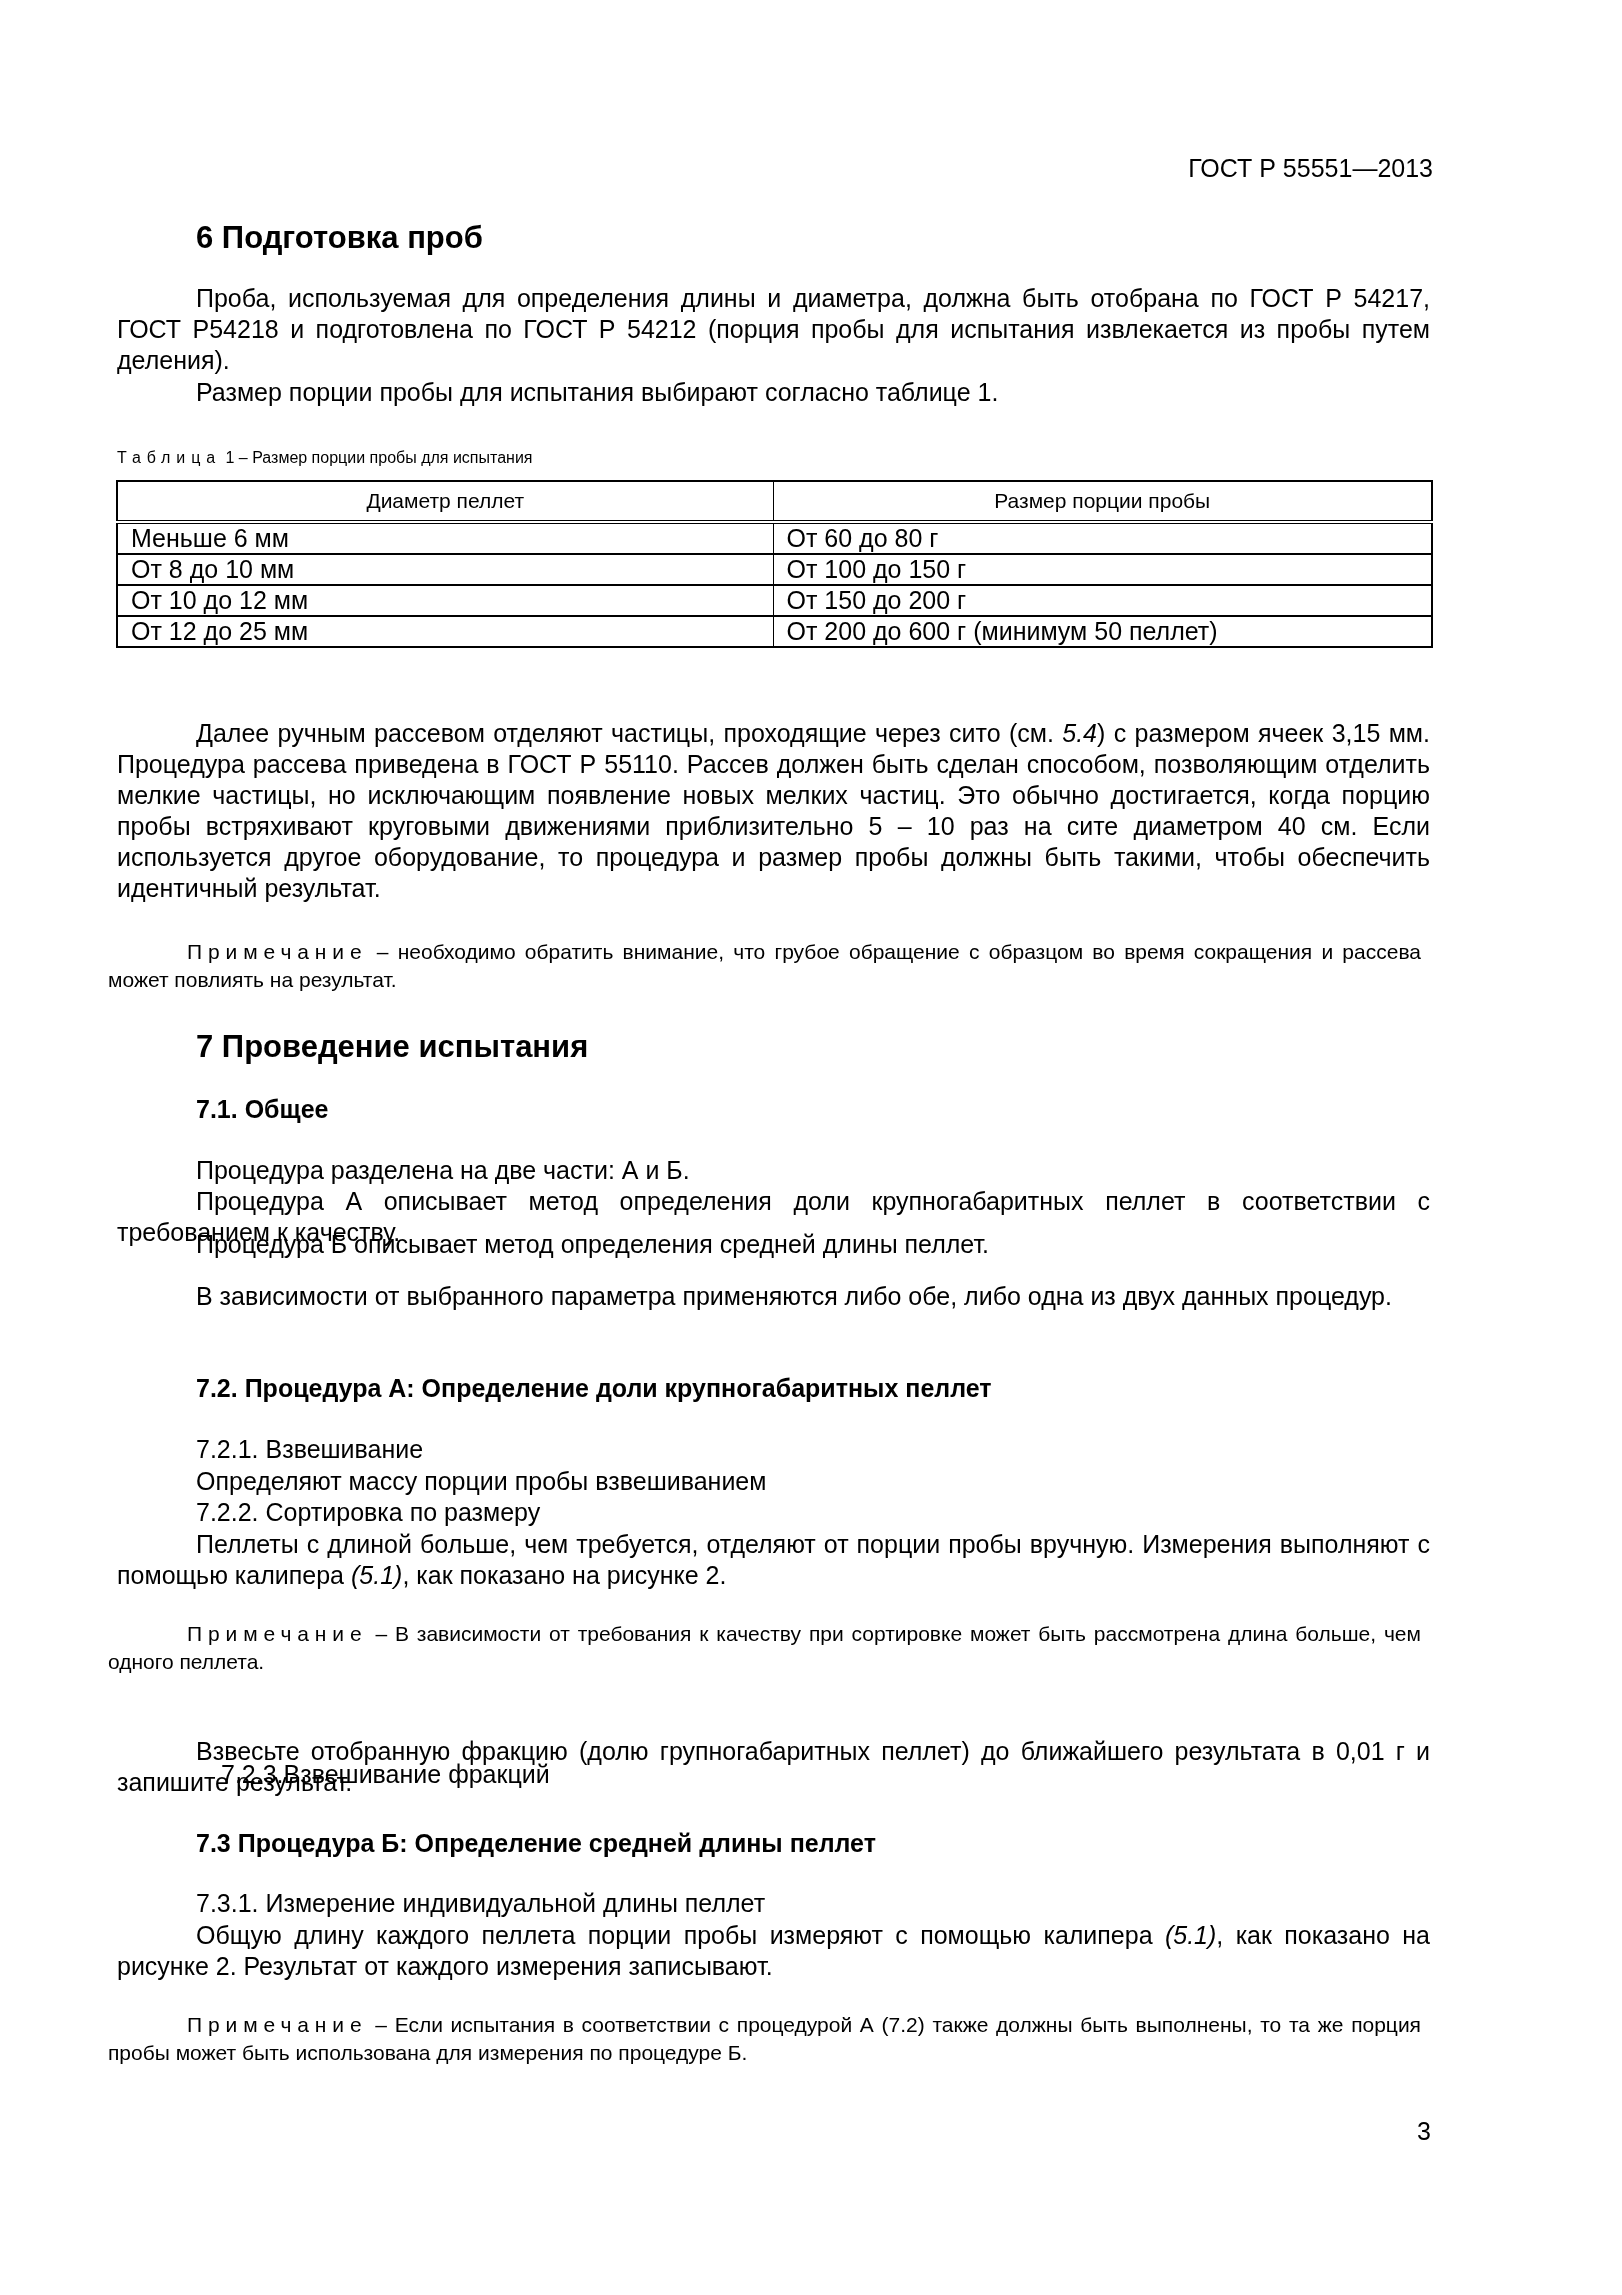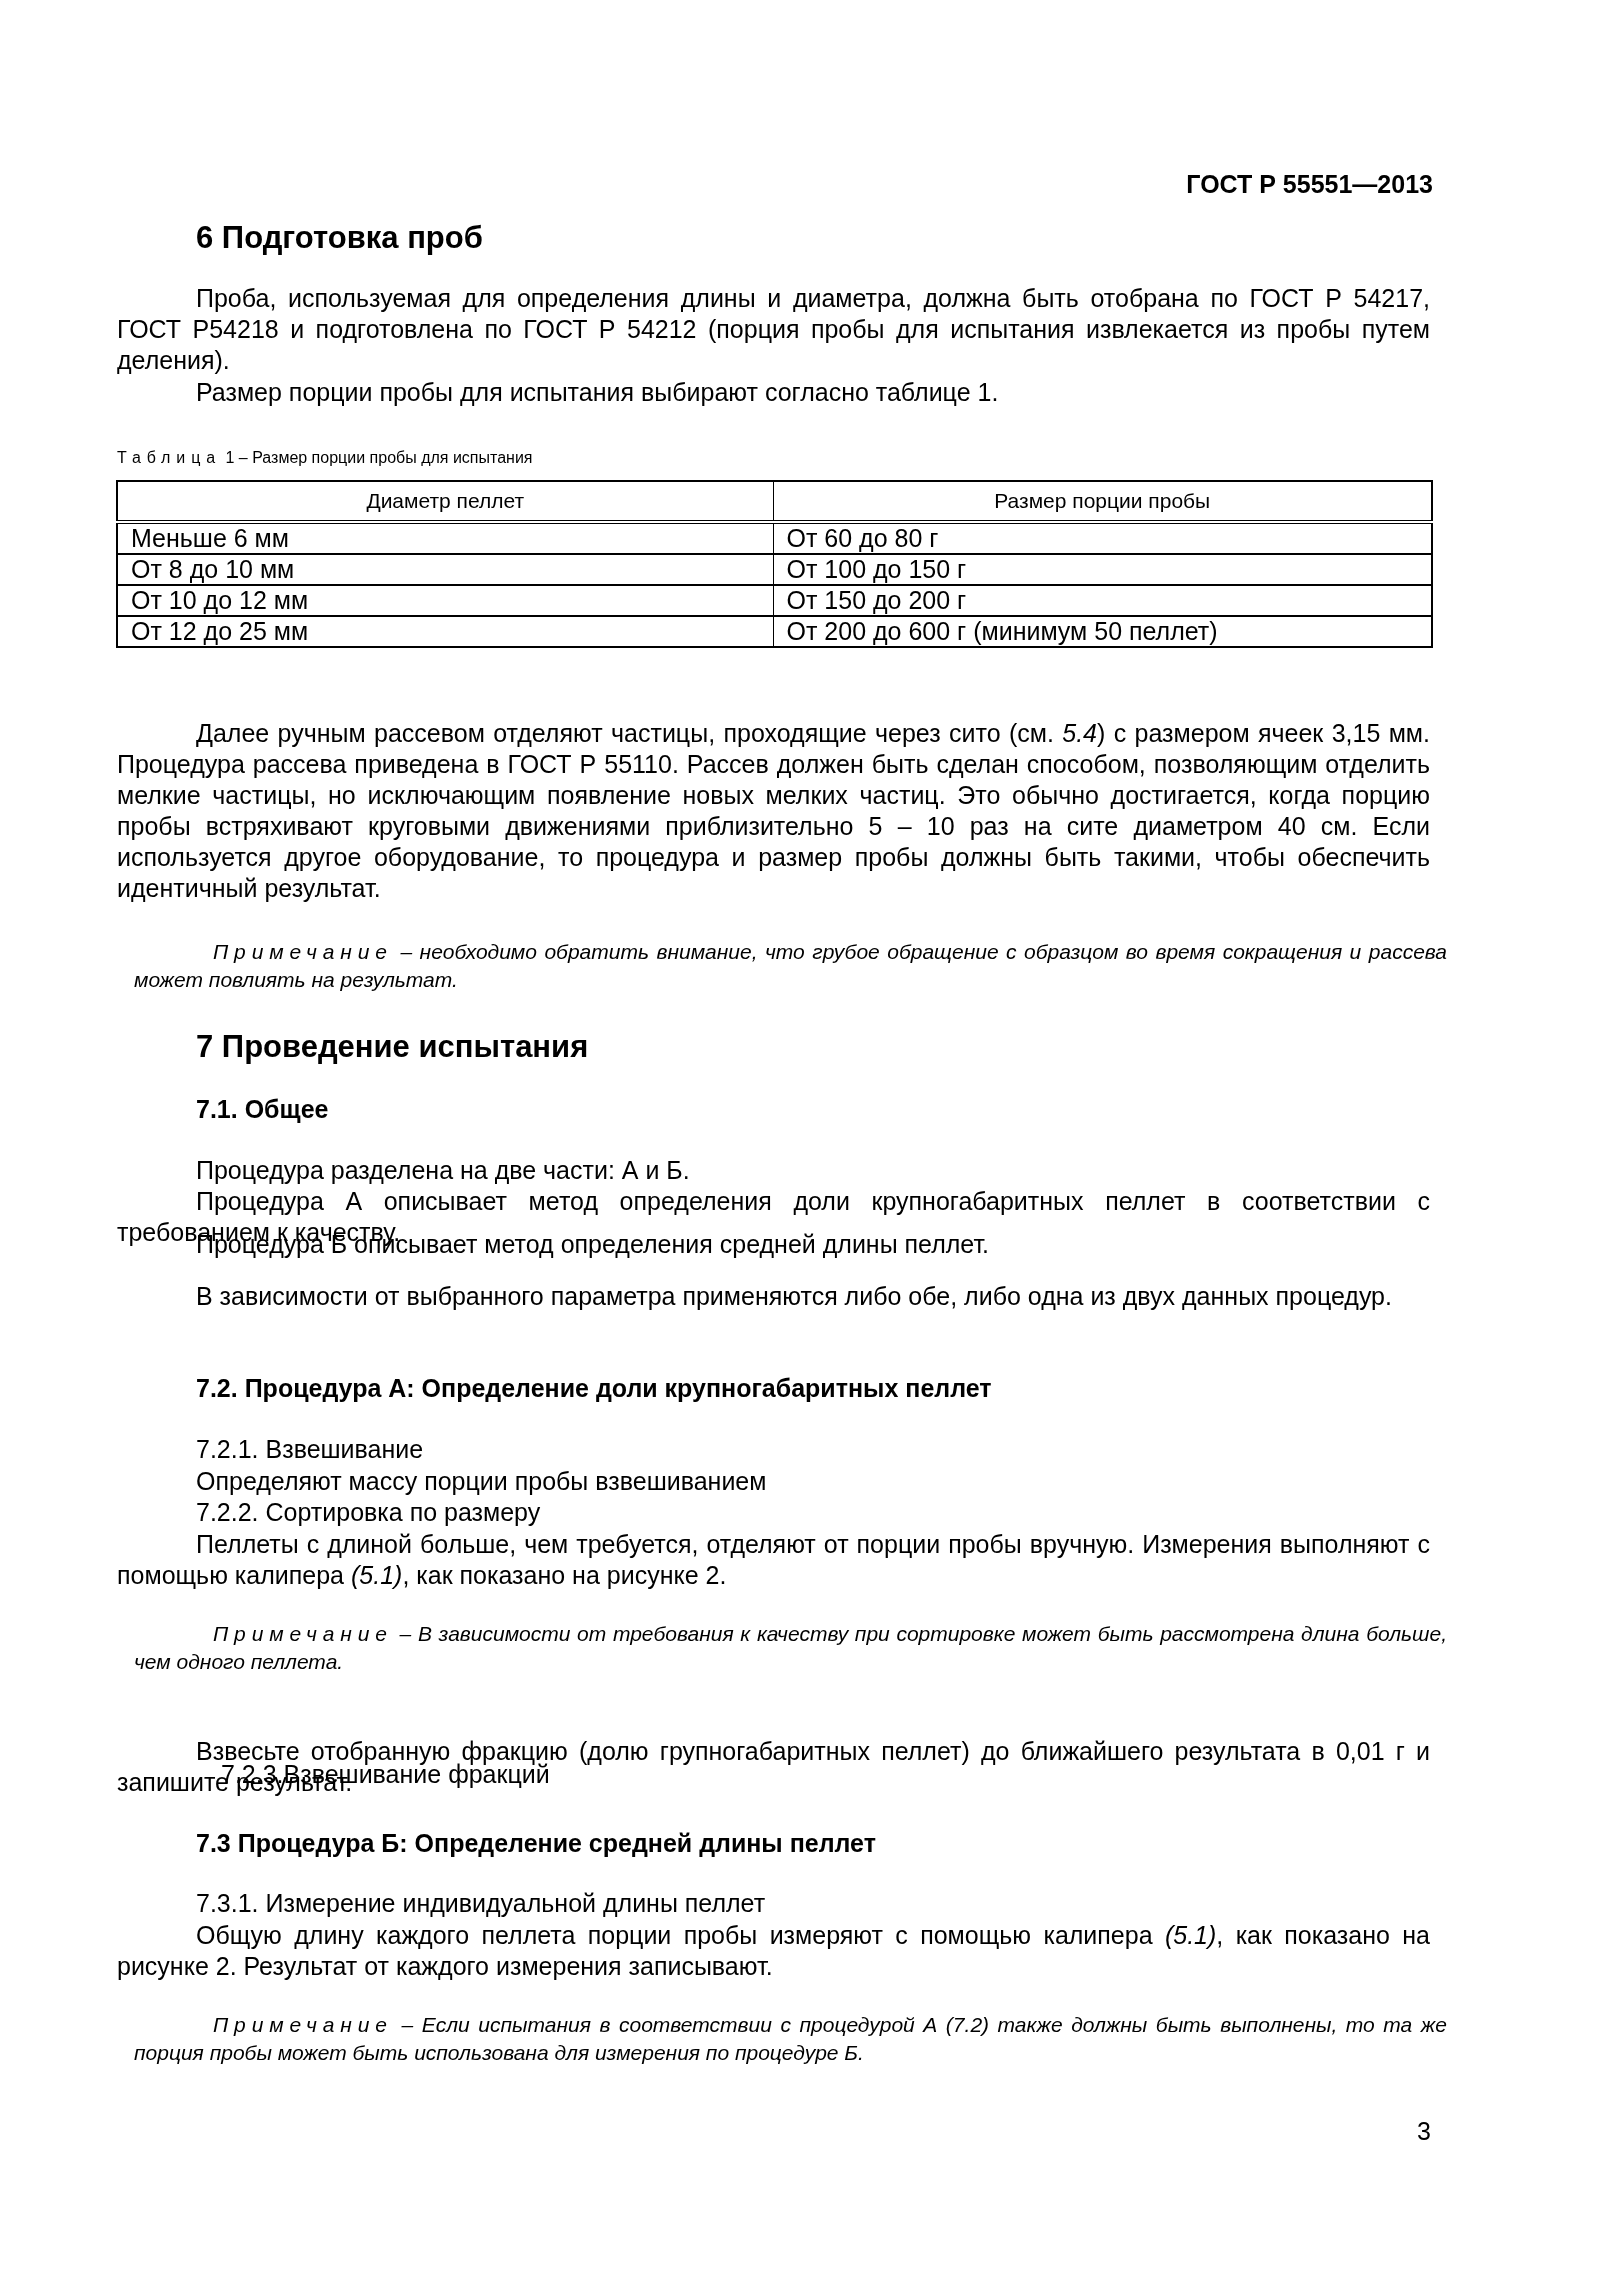--- a/index.html
+++ b/index.html
@@ -2,37 +2,37 @@
 <html style="font-size:10.5px"><head>
 <meta charset="utf-8">
 <style>
   html, body { margin: 0; padding: 0; background: #ffffff; }
   body {
     width: 1623px; height: 2295px; position: relative; overflow: hidden;
     font-family: "Liberation Sans", sans-serif; color: #000;
   }
   .abs { position: absolute; }
   .doc-code {
-    right: 190px; top: 170px; font-size: 25px; font-weight: bold; white-space: nowrap;
+    right: 190px; top: 154px; font-size: 25px; font-weight: normal; white-space: nowrap;
   }
   .h1 {
     left: 196px; font-size: 31px; font-weight: bold; white-space: nowrap; line-height: 1;
   }
   .h2 {
     left: 196px; font-size: 25px; font-weight: bold; white-space: nowrap; line-height: 1;
   }
   .para {
     left: 117px; width: 1313px; font-size: 25px; line-height: 31px;
     text-align: justify; text-indent: 79px; margin: 0;
   }
   .para.nojust { text-align: left; }
   .line { left: 196px; font-size: 25px; line-height: 31px; white-space: nowrap; }
   .note {
-    left: 134px; width: 1313px; font-size: 21px; line-height: 27.5px;
-    text-align: justify; text-indent: 79px; margin: 0; font-style: italic;
+    left: 108px; width: 1313px; font-size: 21px; line-height: 27.5px;
+    text-align: justify; text-indent: 79px; margin: 0;
   }
   .spaced { letter-spacing: 5.9px; }
   .caption { left: 117px; font-size: 16px; white-space: nowrap; line-height: 1; }
   .caption .spaced { letter-spacing: 5.9px; }
   em { font-style: italic; }
 
   table.t1 {
     position: absolute; left: 116px; top: 480px; width: 1315px;
     border-collapse: collapse; border: 2.6px solid #000;
     font-size: 25px; table-layout: fixed;

